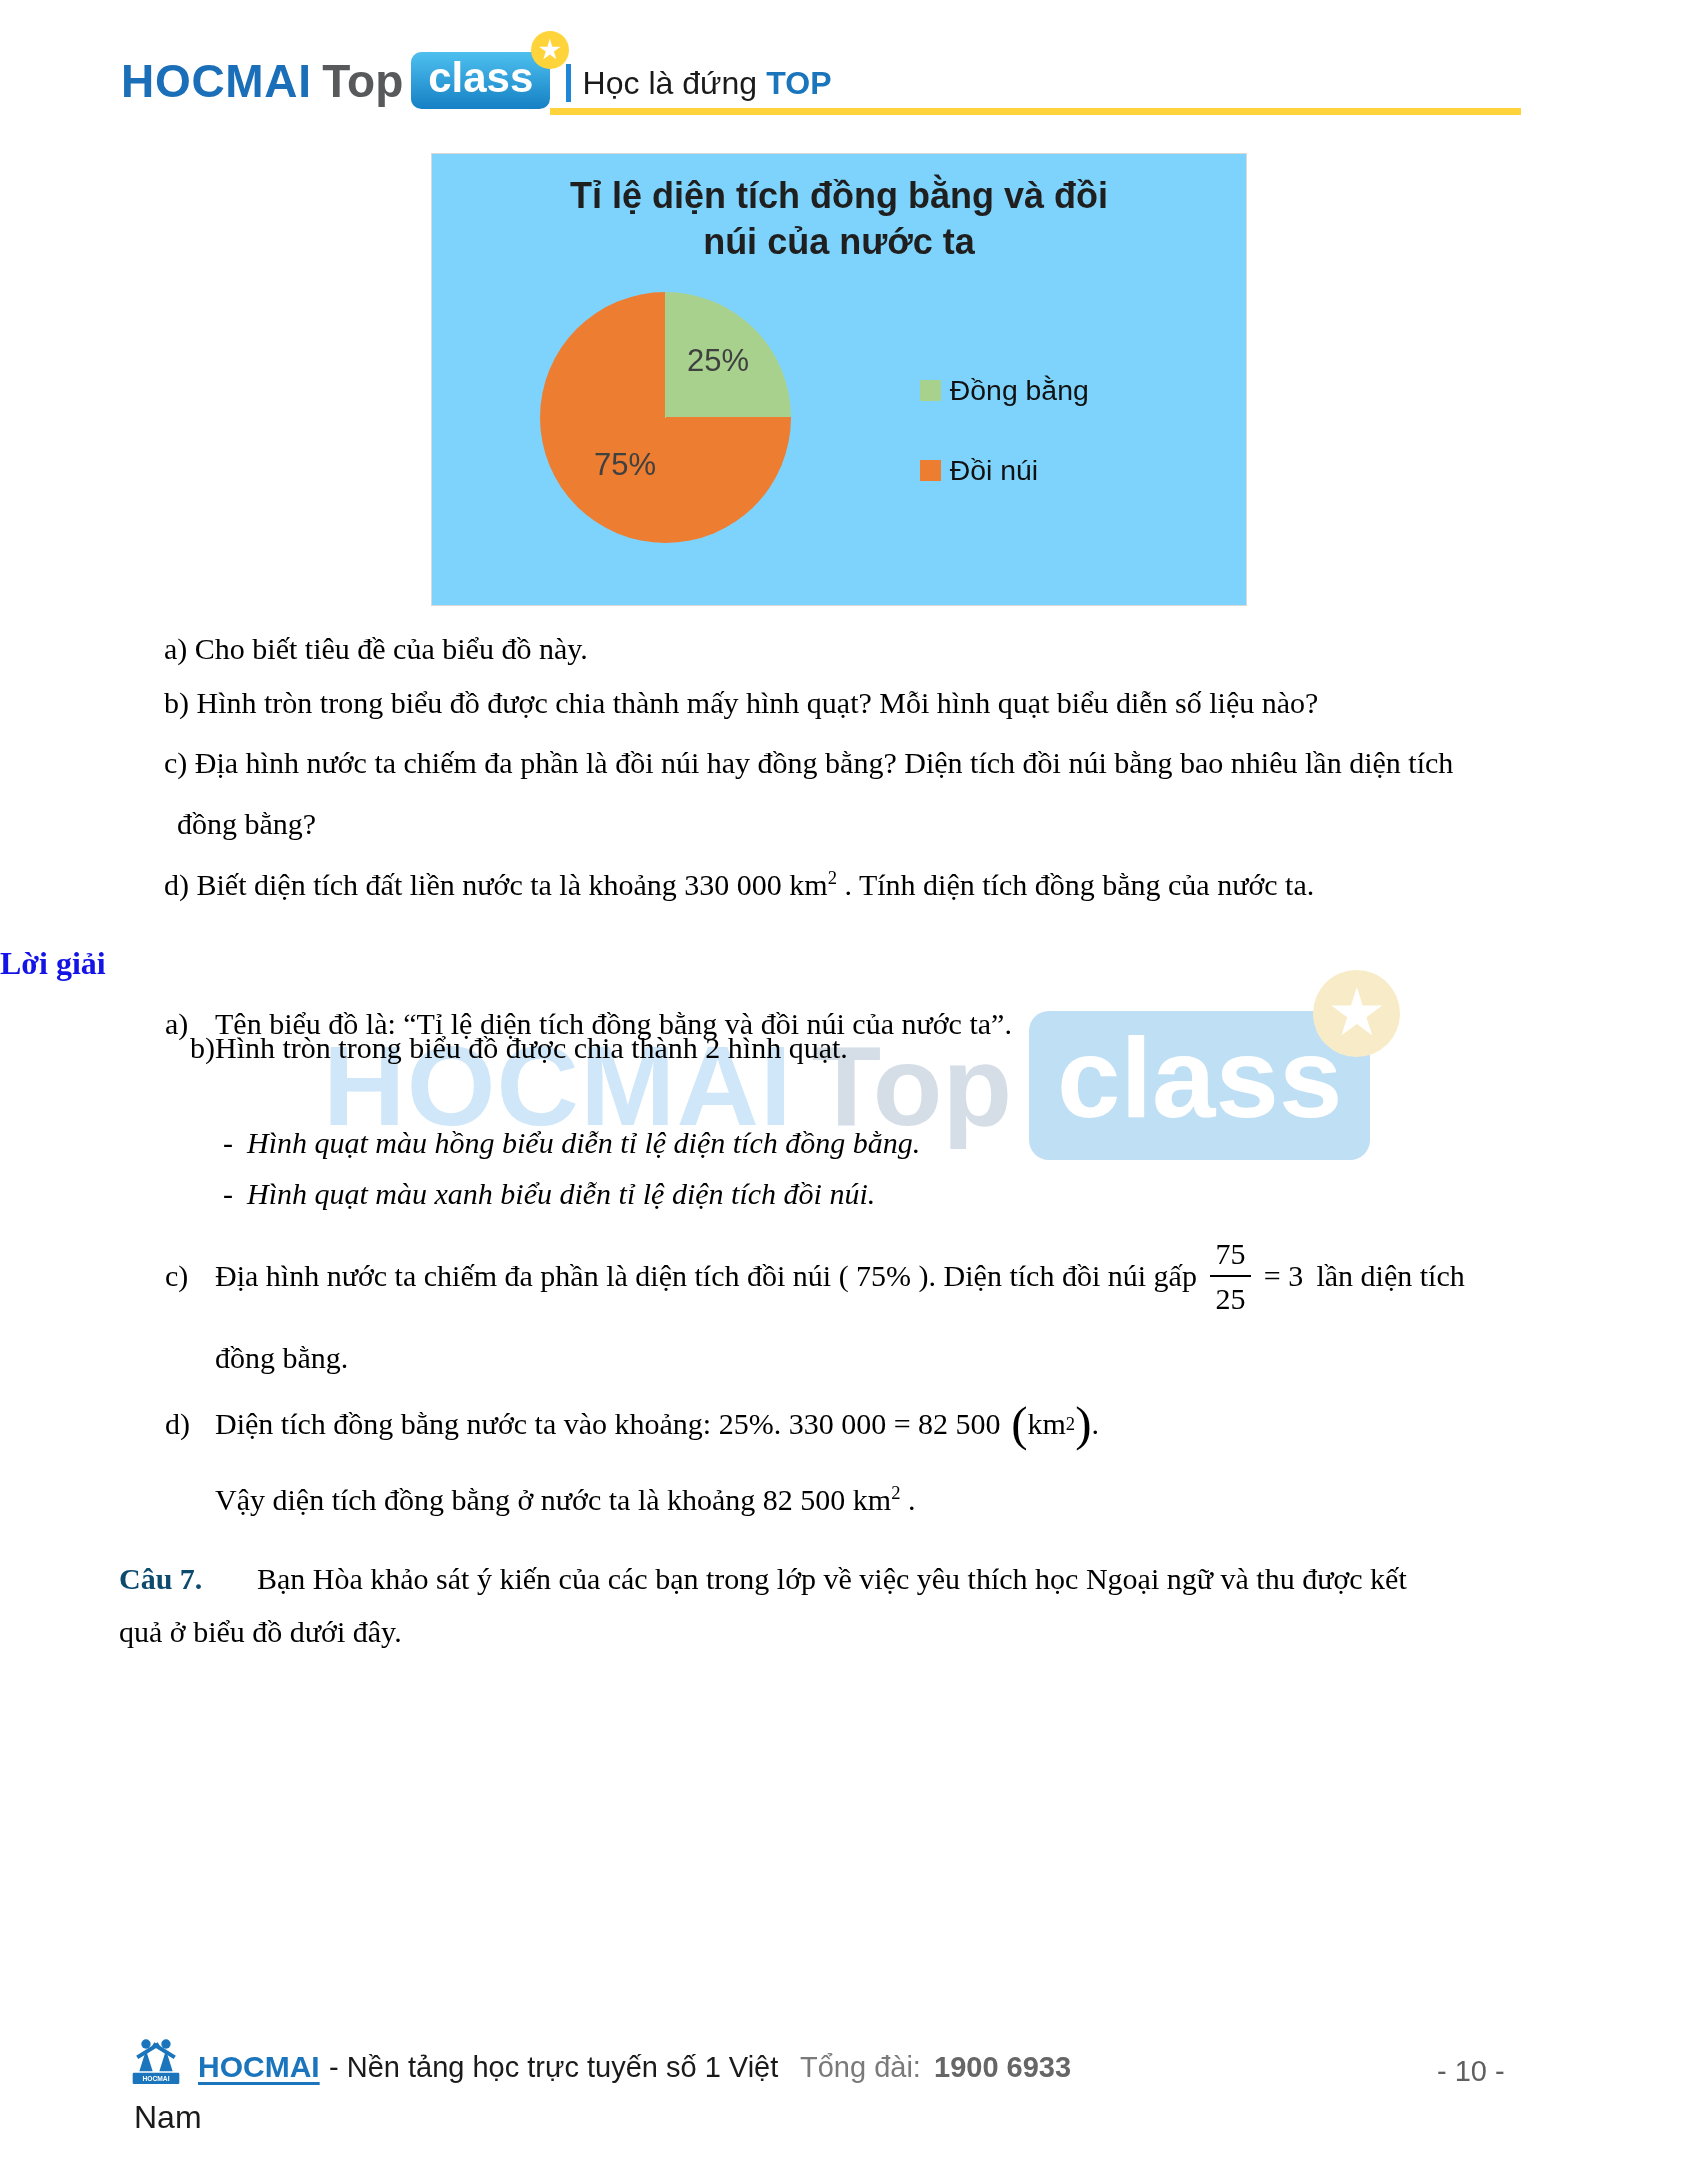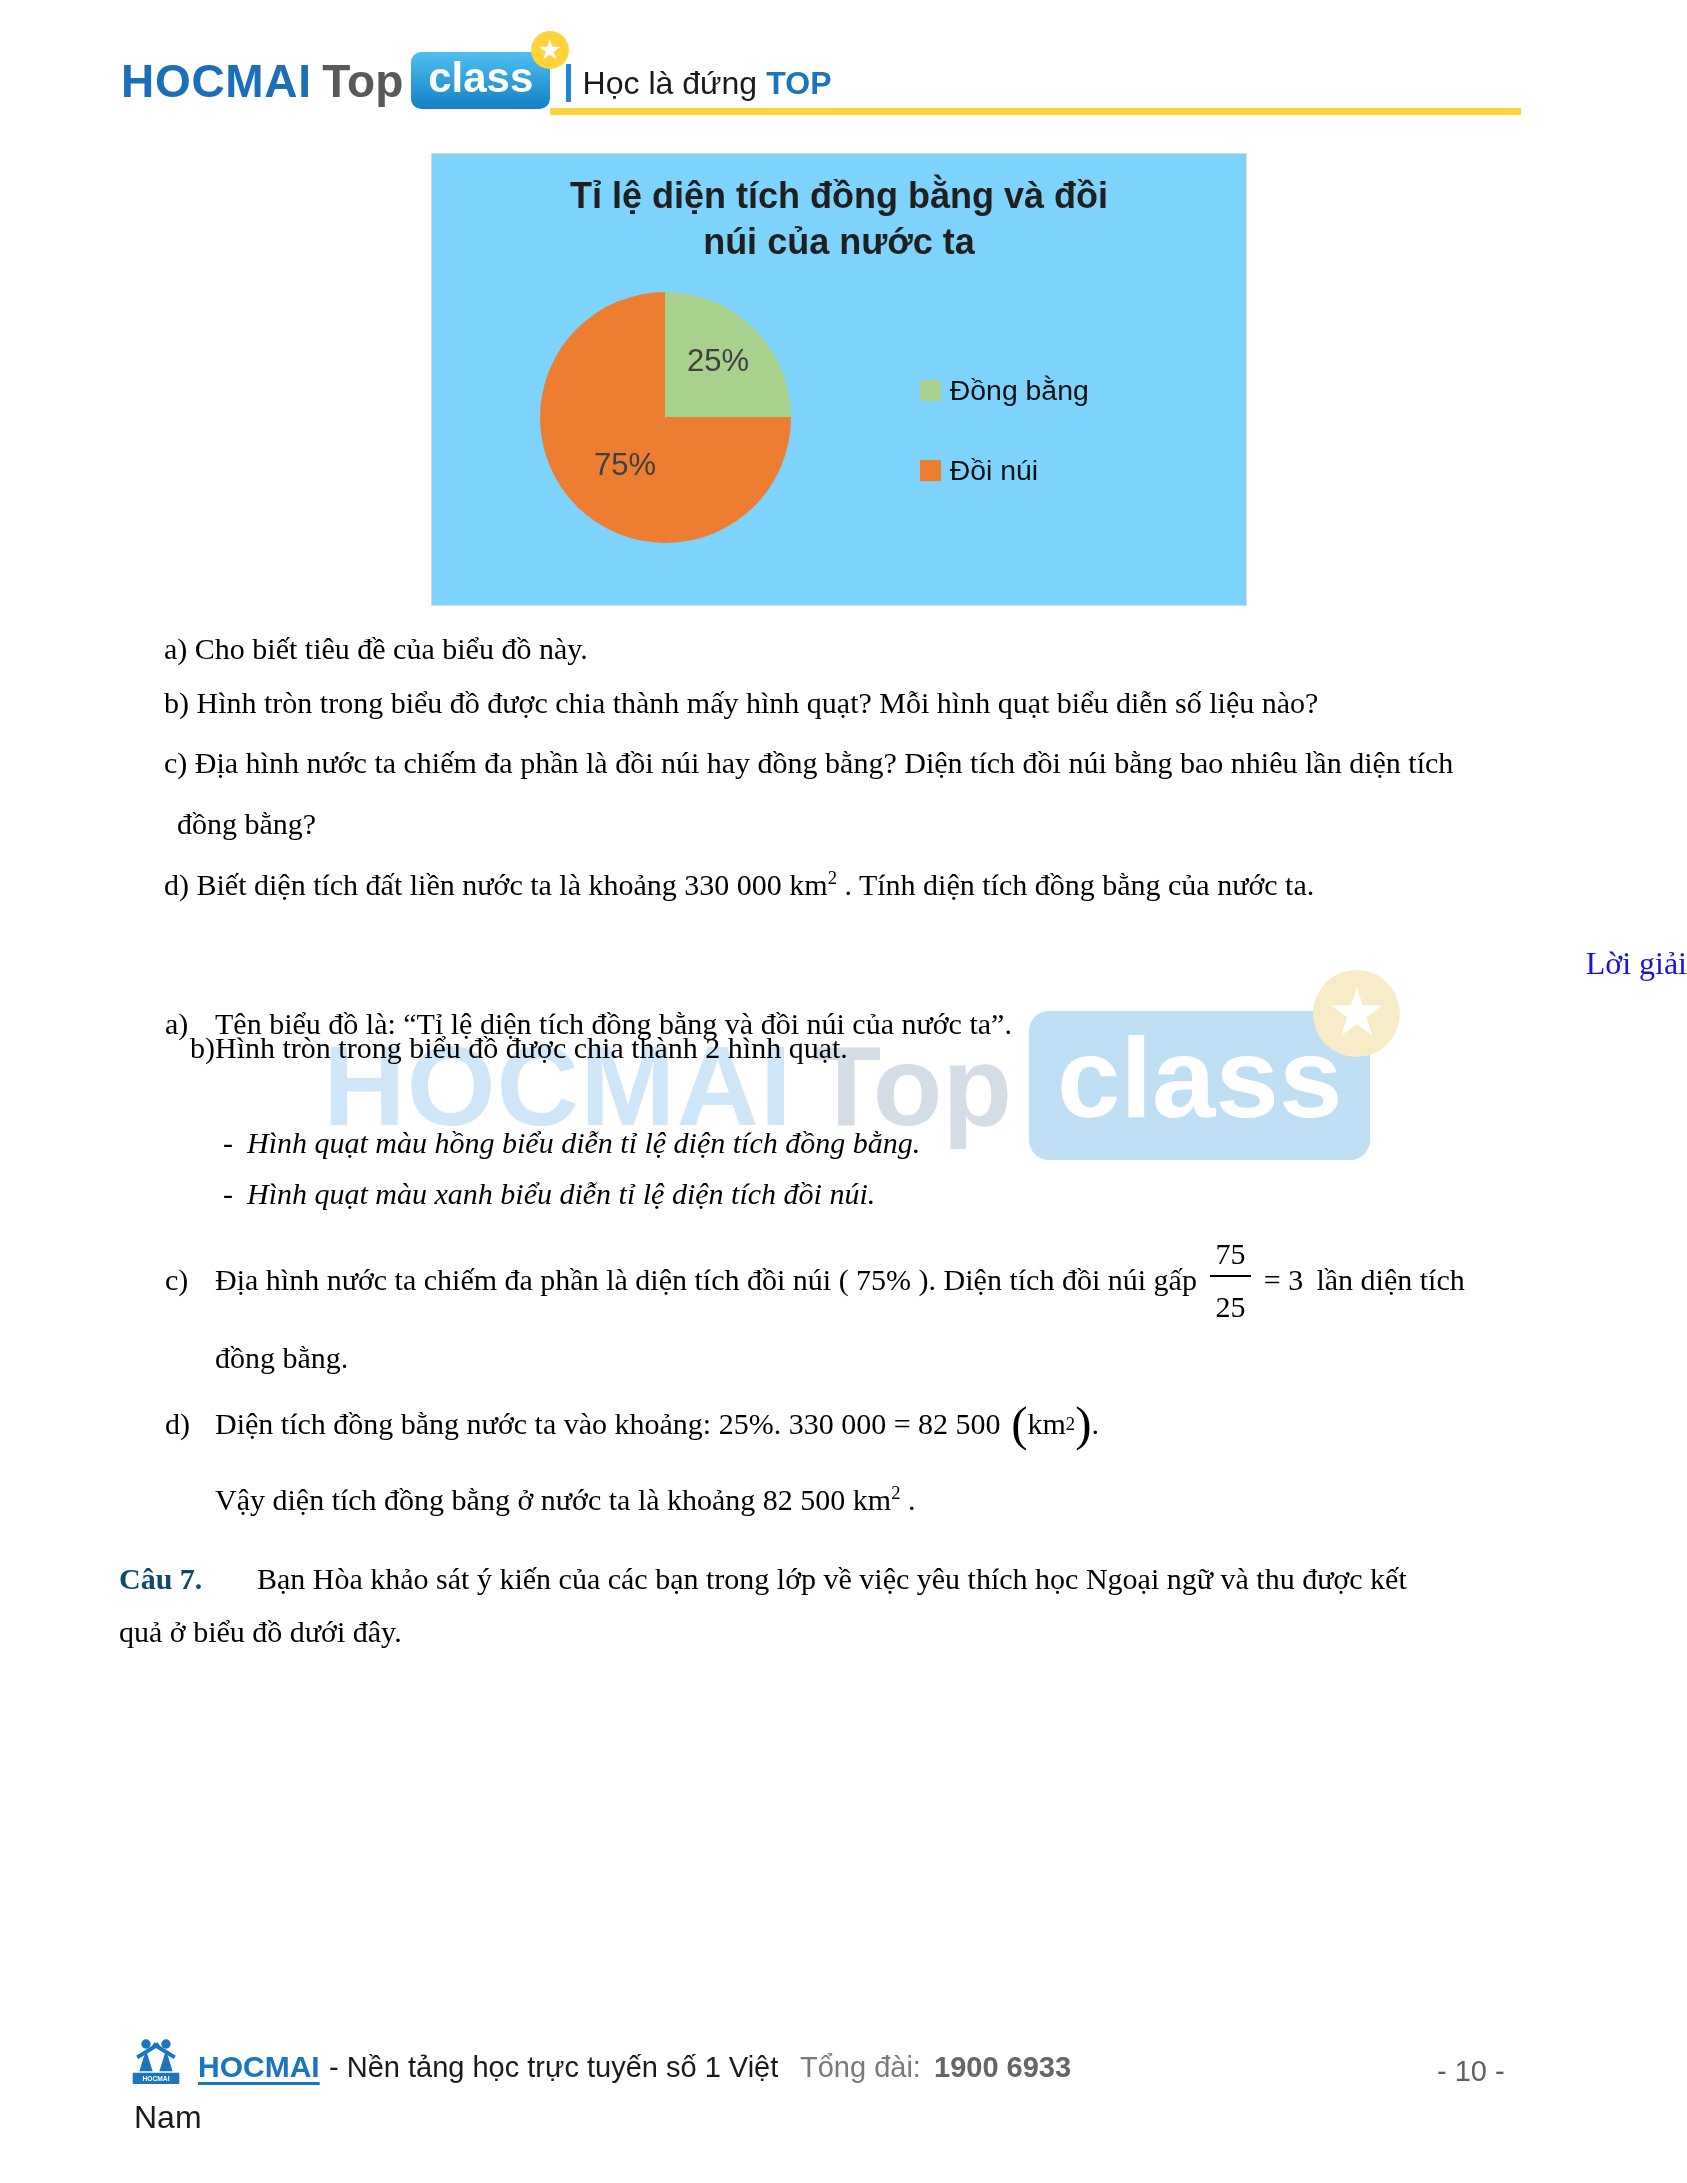--- a/index.html
+++ b/index.html
@@ -49,32 +49,32 @@
   .wm-class-badge{position:relative;margin-left:17px;background:#BFDFF5;border-radius:20px;
                   padding:1.3px 28px 17px 28px;color:#ffffff;}
   .wm-star{position:absolute;top:-41px;right:-30px;width:87px;height:87px;border-radius:50%;
            background:#F8ECC8;display:flex;align-items:center;justify-content:center;}
   .wm-star-shape{width:53px;height:53px;background:#ffffff;
                  clip-path:polygon(50% 0%,61% 35%,98% 35%,68% 57%,79% 91%,50% 70%,21% 91%,32% 57%,2% 35%,39% 35%);}
 
   
   .tline{font-size:30px;line-height:40px;white-space:nowrap;z-index:2;}
   .q{left:164px;}
-  .sol-heading{left:0;width:1687px;text-align:right;top:943px;font-size:32px;font-weight:normal;color:#1414E6;}
+  .sol-heading{left:0;width:1687px;text-align:left;top:943px;font-size:32px;font-weight:bold;color:#1414E6;}
   .sol{left:165px;}
   .item-label{display:inline-block;width:50px;}
   .bullet-line{left:223px;}
   .bullet-text{margin-left:14px;font-style:italic;}
   .indent{left:215px;}
   .sup{font-size:0.62em;vertical-align:super;line-height:0;}
   .flexline{display:flex;align-items:center;white-space:nowrap;}
   .frac{display:inline-flex;flex-direction:column;align-items:center;margin:0 13.2px;
         font-size:30px;line-height:36px;}
   .frac-num{border-bottom:2.6px solid #000;padding:0 5.3px 2.6px 5.3px;}
-  .frac-den{padding-top:12px;}
+  .frac-den{padding-top:4px;}
   .c-eq{margin-right:13.2px;}
   .bigparen{font-size:49px;font-weight:400;line-height:0;}
   .paren-open{margin-left:10.6px;}
   .q7{left:119px;}
   .q7-label{display:inline-block;width:138px;font-weight:bold;color:#0c4a6e;}
 
   
   .footer-logo{left:130px;top:2038px;}
   .footer-brand{left:198px;top:2050px;font-family:"Liberation Sans",sans-serif;font-size:30px;
                 font-weight:bold;color:#1B75BC;text-decoration:underline;text-decoration-thickness:2.6px;

